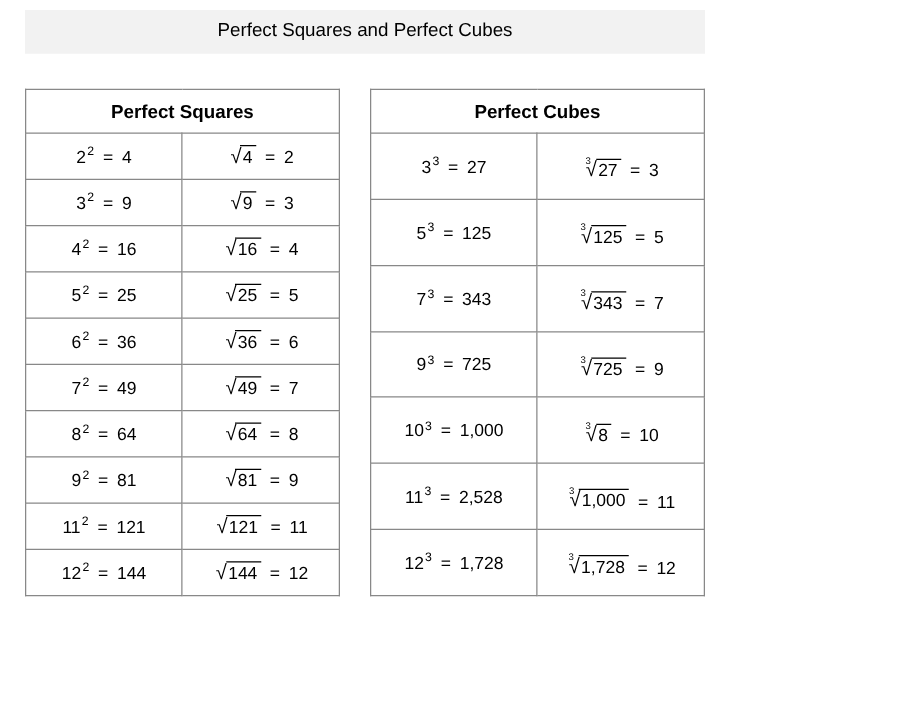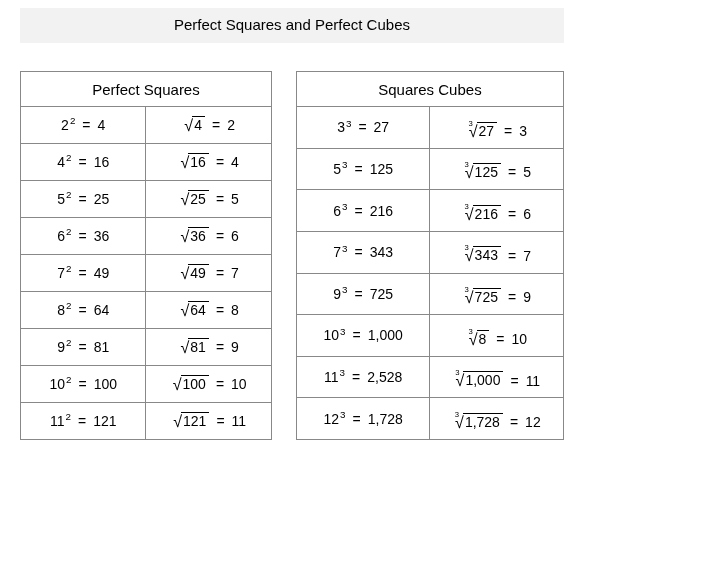--- a/index.html
+++ b/index.html
@@ -33,21 +33,21 @@
   }
   table.sq { width: 310px; }
   table.cu { width: 330px; }
   th, td {
     border: 1px solid #888;
     text-align: center;
     vertical-align: middle;
     padding: 0;
   }
   th {
-    font-weight: normal;
+    font-weight: bold;
     font-size: 15px;
     height: 34px;
   }
   td {
     height: 36px;
     font-size: 14px;
   }
   .expr {
     display: inline-flex;
     align-items: center;
@@ -117,20 +117,36 @@
 
             <span class="surd">√</span>
             <span class="rad">4</span>
           </span>
          <span class="eq">=</span>
          <span>2</span>
        </span></td>
           </tr>
           <tr>
             <td><span class="expr">
+         <span class="base">3<sup>2</sup></span>
+         <span class="eq">=</span>
+         <span>9</span>
+       </span></td>
+            <td><span class="expr">
+         <span class="root">
+
+            <span class="surd">√</span>
+            <span class="rad">9</span>
+          </span>
+         <span class="eq">=</span>
+         <span>3</span>
+       </span></td>
+          </tr>
+          <tr>
+            <td><span class="expr">
          <span class="base">4<sup>2</sup></span>
          <span class="eq">=</span>
          <span>16</span>
        </span></td>
             <td><span class="expr">
          <span class="root">
 
             <span class="surd">√</span>
             <span class="rad">16</span>
           </span>
@@ -213,57 +229,57 @@
 
             <span class="surd">√</span>
             <span class="rad">81</span>
           </span>
          <span class="eq">=</span>
          <span>9</span>
        </span></td>
           </tr>
           <tr>
             <td><span class="expr">
-         <span class="base">10<sup>2</sup></span>
-         <span class="eq">=</span>
-         <span>100</span>
-       </span></td>
-            <td><span class="expr">
-         <span class="root">
-
-            <span class="surd">√</span>
-            <span class="rad">100</span>
-          </span>
-         <span class="eq">=</span>
-         <span>10</span>
-       </span></td>
-          </tr>
-          <tr>
-            <td><span class="expr">
          <span class="base">11<sup>2</sup></span>
          <span class="eq">=</span>
          <span>121</span>
        </span></td>
             <td><span class="expr">
          <span class="root">
 
             <span class="surd">√</span>
             <span class="rad">121</span>
           </span>
          <span class="eq">=</span>
          <span>11</span>
+       </span></td>
+          </tr>
+          <tr>
+            <td><span class="expr">
+         <span class="base">12<sup>2</sup></span>
+         <span class="eq">=</span>
+         <span>144</span>
+       </span></td>
+            <td><span class="expr">
+         <span class="root">
+
+            <span class="surd">√</span>
+            <span class="rad">144</span>
+          </span>
+         <span class="eq">=</span>
+         <span>12</span>
        </span></td>
           </tr>
         </tbody>
     </table>
 
     <table class="cu">
       <thead>
         <tr>
-          <th colspan="2">Squares Cubes</th>
+          <th colspan="2">Perfect Cubes</th>
         </tr>
       </thead>
       <tbody id="cu-body">
           <tr>
             <td><span class="expr">
          <span class="base">3<sup>3</sup></span>
          <span class="eq">=</span>
          <span>27</span>
        </span></td>
             <td><span class="expr">
@@ -287,36 +303,20 @@
             <span class="idx">3</span>
             <span class="surd">√</span>
             <span class="rad">125</span>
           </span>
          <span class="eq">=</span>
          <span>5</span>
        </span></td>
           </tr>
           <tr>
             <td><span class="expr">
-         <span class="base">6<sup>3</sup></span>
-         <span class="eq">=</span>
-         <span>216</span>
-       </span></td>
-            <td><span class="expr">
-         <span class="root">
-            <span class="idx">3</span>
-            <span class="surd">√</span>
-            <span class="rad">216</span>
-          </span>
-         <span class="eq">=</span>
-         <span>6</span>
-       </span></td>
-          </tr>
-          <tr>
-            <td><span class="expr">
          <span class="base">7<sup>3</sup></span>
          <span class="eq">=</span>
          <span>343</span>
        </span></td>
             <td><span class="expr">
          <span class="root">
             <span class="idx">3</span>
             <span class="surd">√</span>
             <span class="rad">343</span>
           </span>

